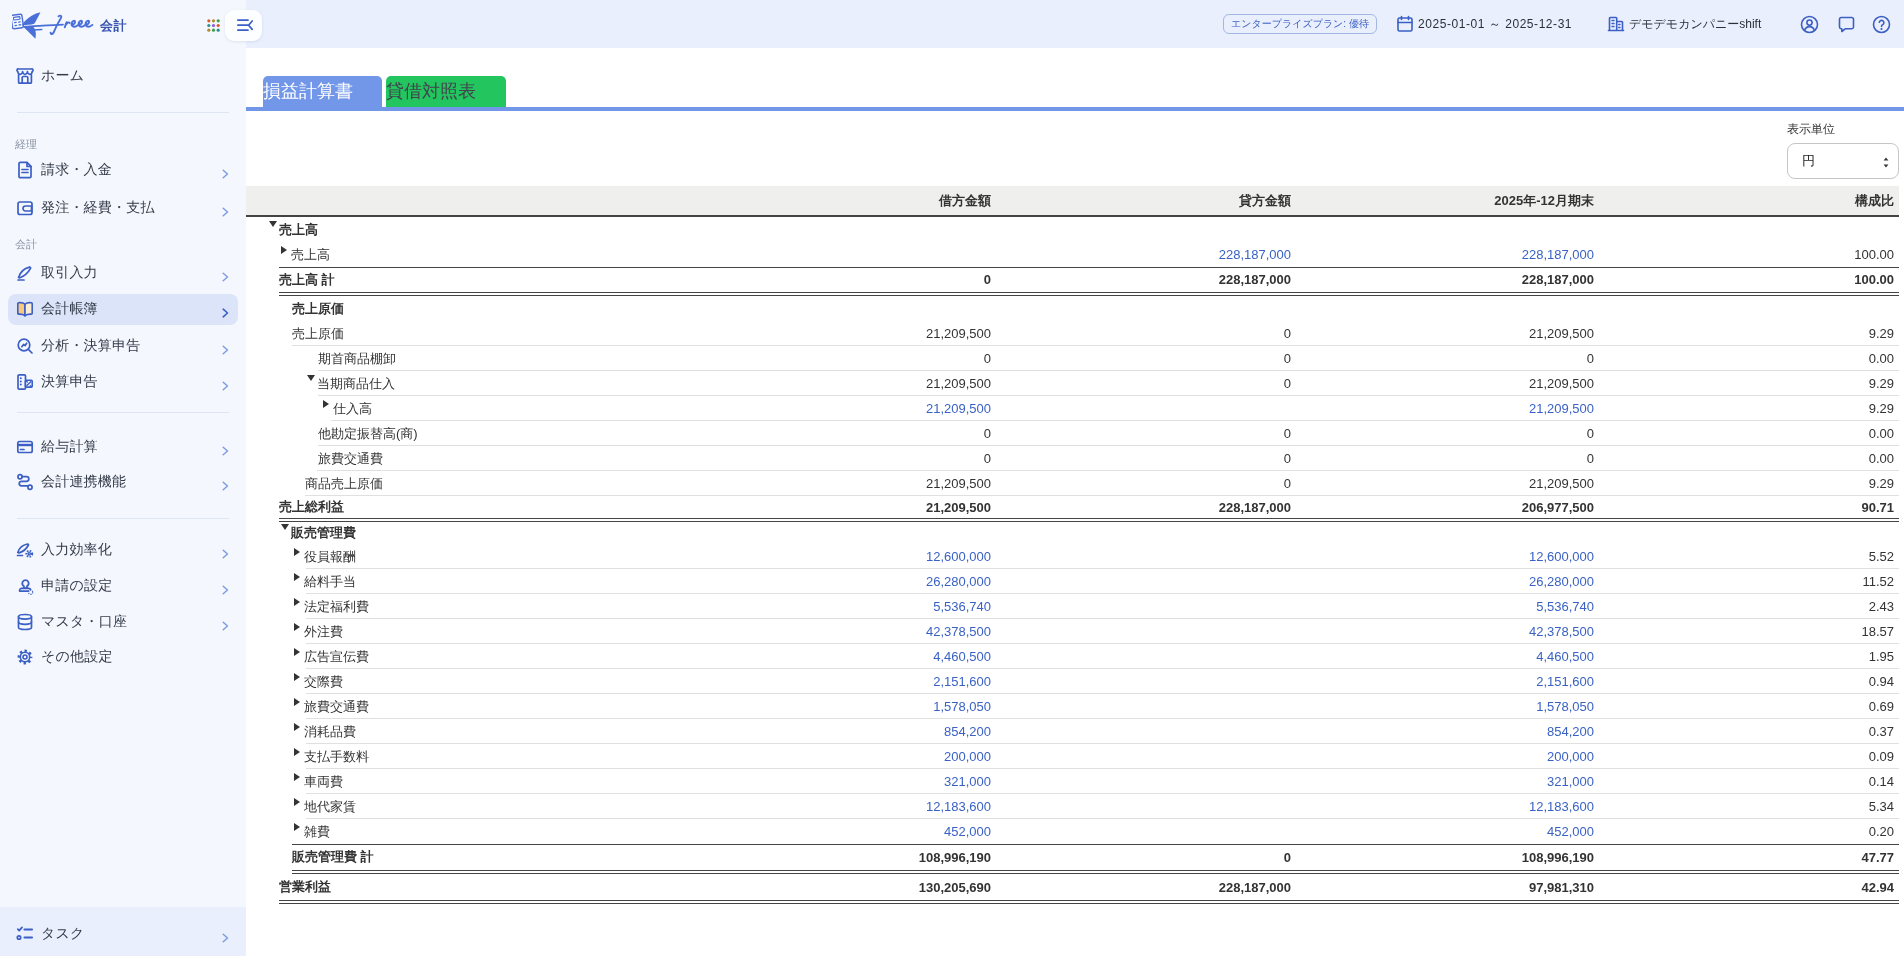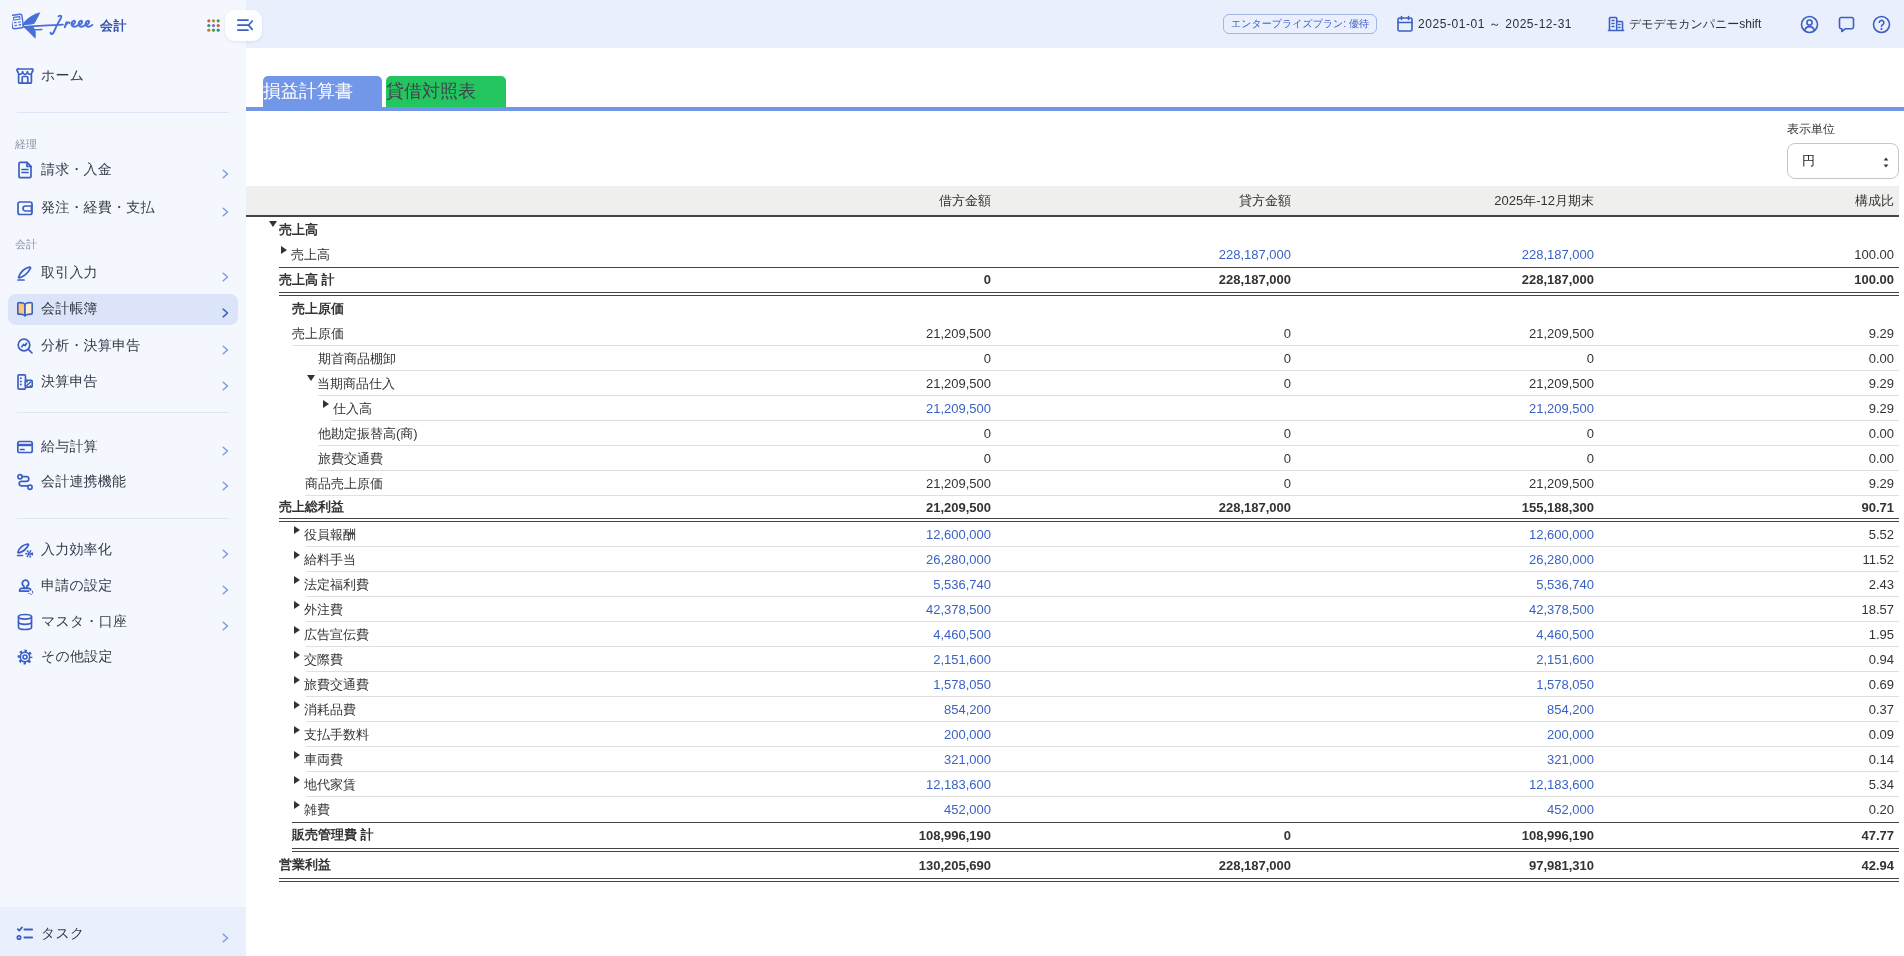--- a/index.html
+++ b/index.html
@@ -16,21 +16,21 @@
 .selbg{left:8px;top:294px;width:230px;height:31px;background:#dbe4f8;border-radius:8px}
 .badge{left:1223px;top:14px;height:20px;line-height:18px;border:1px solid #a3b6e4;border-radius:6px;color:#3b5fc4;font-size:10px;padding:0 7px;background:transparent}
 .tbtxt{font-size:12px;color:#2b2f38;white-space:nowrap}
 .tab{top:76px;height:31px;border-radius:5px 5px 0 0;font-size:18px;line-height:31px}
 .tab.on{left:263px;width:119px;background:#7297e8;color:#fff}
 .tab.off{left:386px;width:120px;background:#22c55e;color:#40454d}
 .tabline{left:246px;top:107px;width:1658px;height:4px;background:#7297e8}
 .unit{left:1787px;top:121px;font-size:12px;color:#333}
 .selbox{left:1787px;top:143px;width:112px;height:36px;border:1px solid #c4c6c9;border-radius:8px;background:#fff;font-size:13px;color:#222;line-height:34px;padding-left:14px}
 .table{left:246px;top:186px;width:1653px}
-.thead{position:relative;height:31px;background:#efefee;border-bottom:2px solid #444444;display:flex;align-items:center;font-size:13px;font-weight:normal;color:#333}
+.thead{position:relative;height:31px;background:#efefee;border-bottom:2px solid #444444;display:flex;align-items:center;font-size:13px;font-weight:bold;color:#333}
 .tr{position:relative;display:flex;align-items:center;font-size:13px;color:#333333}
 .tr.h25{height:25px}
 .tr.tot{padding-bottom:4px}
 .name{flex:1;white-space:nowrap;display:flex;}
 .c{width:300px;text-align:right;white-space:nowrap}
 .c1{width:345px}
 .c3{width:303px}
 .c4{width:305px;padding-right:5px}
 .hname{flex:1}
 .b{font-weight:bold}
@@ -375,23 +375,30 @@
       <span class="c c1">21,209,500</span>
       <span class="c">0</span>
       <span class="c c3">21,209,500</span>
       <span class="c c4">9.29</span>
       <i class="bl" style="left:59px"></i>
     </div>
     <div class="tr tot" style="height:26px">
       <span class="name b" style="padding-left:33px">売上総利益</span>
       <span class="c c1 b">21,209,500</span>
       <span class="c b">228,187,000</span>
-      <span class="c c3 b">155,188,300</span>
+      <span class="c c3 b">206,977,500</span>
       <span class="c c4 b">90.71</span>
       <i class="dd" style="left:33px"></i>
+    </div>
+    <div class="tr" style="height:22px">
+      <span class="name b" style="padding-left:35px"><span class="tri-d"></span>販売管理費</span>
+      <span class="c c1 b"></span>
+      <span class="c b"></span>
+      <span class="c c3 b"></span>
+      <span class="c c4 b"></span>
     </div>
     <div class="tr h25">
       <span class="name" style="padding-left:48px"><span class="tri-r"></span>役員報酬</span>
       <span class="c c1 blue">12,600,000</span>
       <span class="c"></span>
       <span class="c c3 blue">12,600,000</span>
       <span class="c c4">5.52</span>
       <i class="bl" style="left:60px"></i>
     </div>
     <div class="tr h25">

